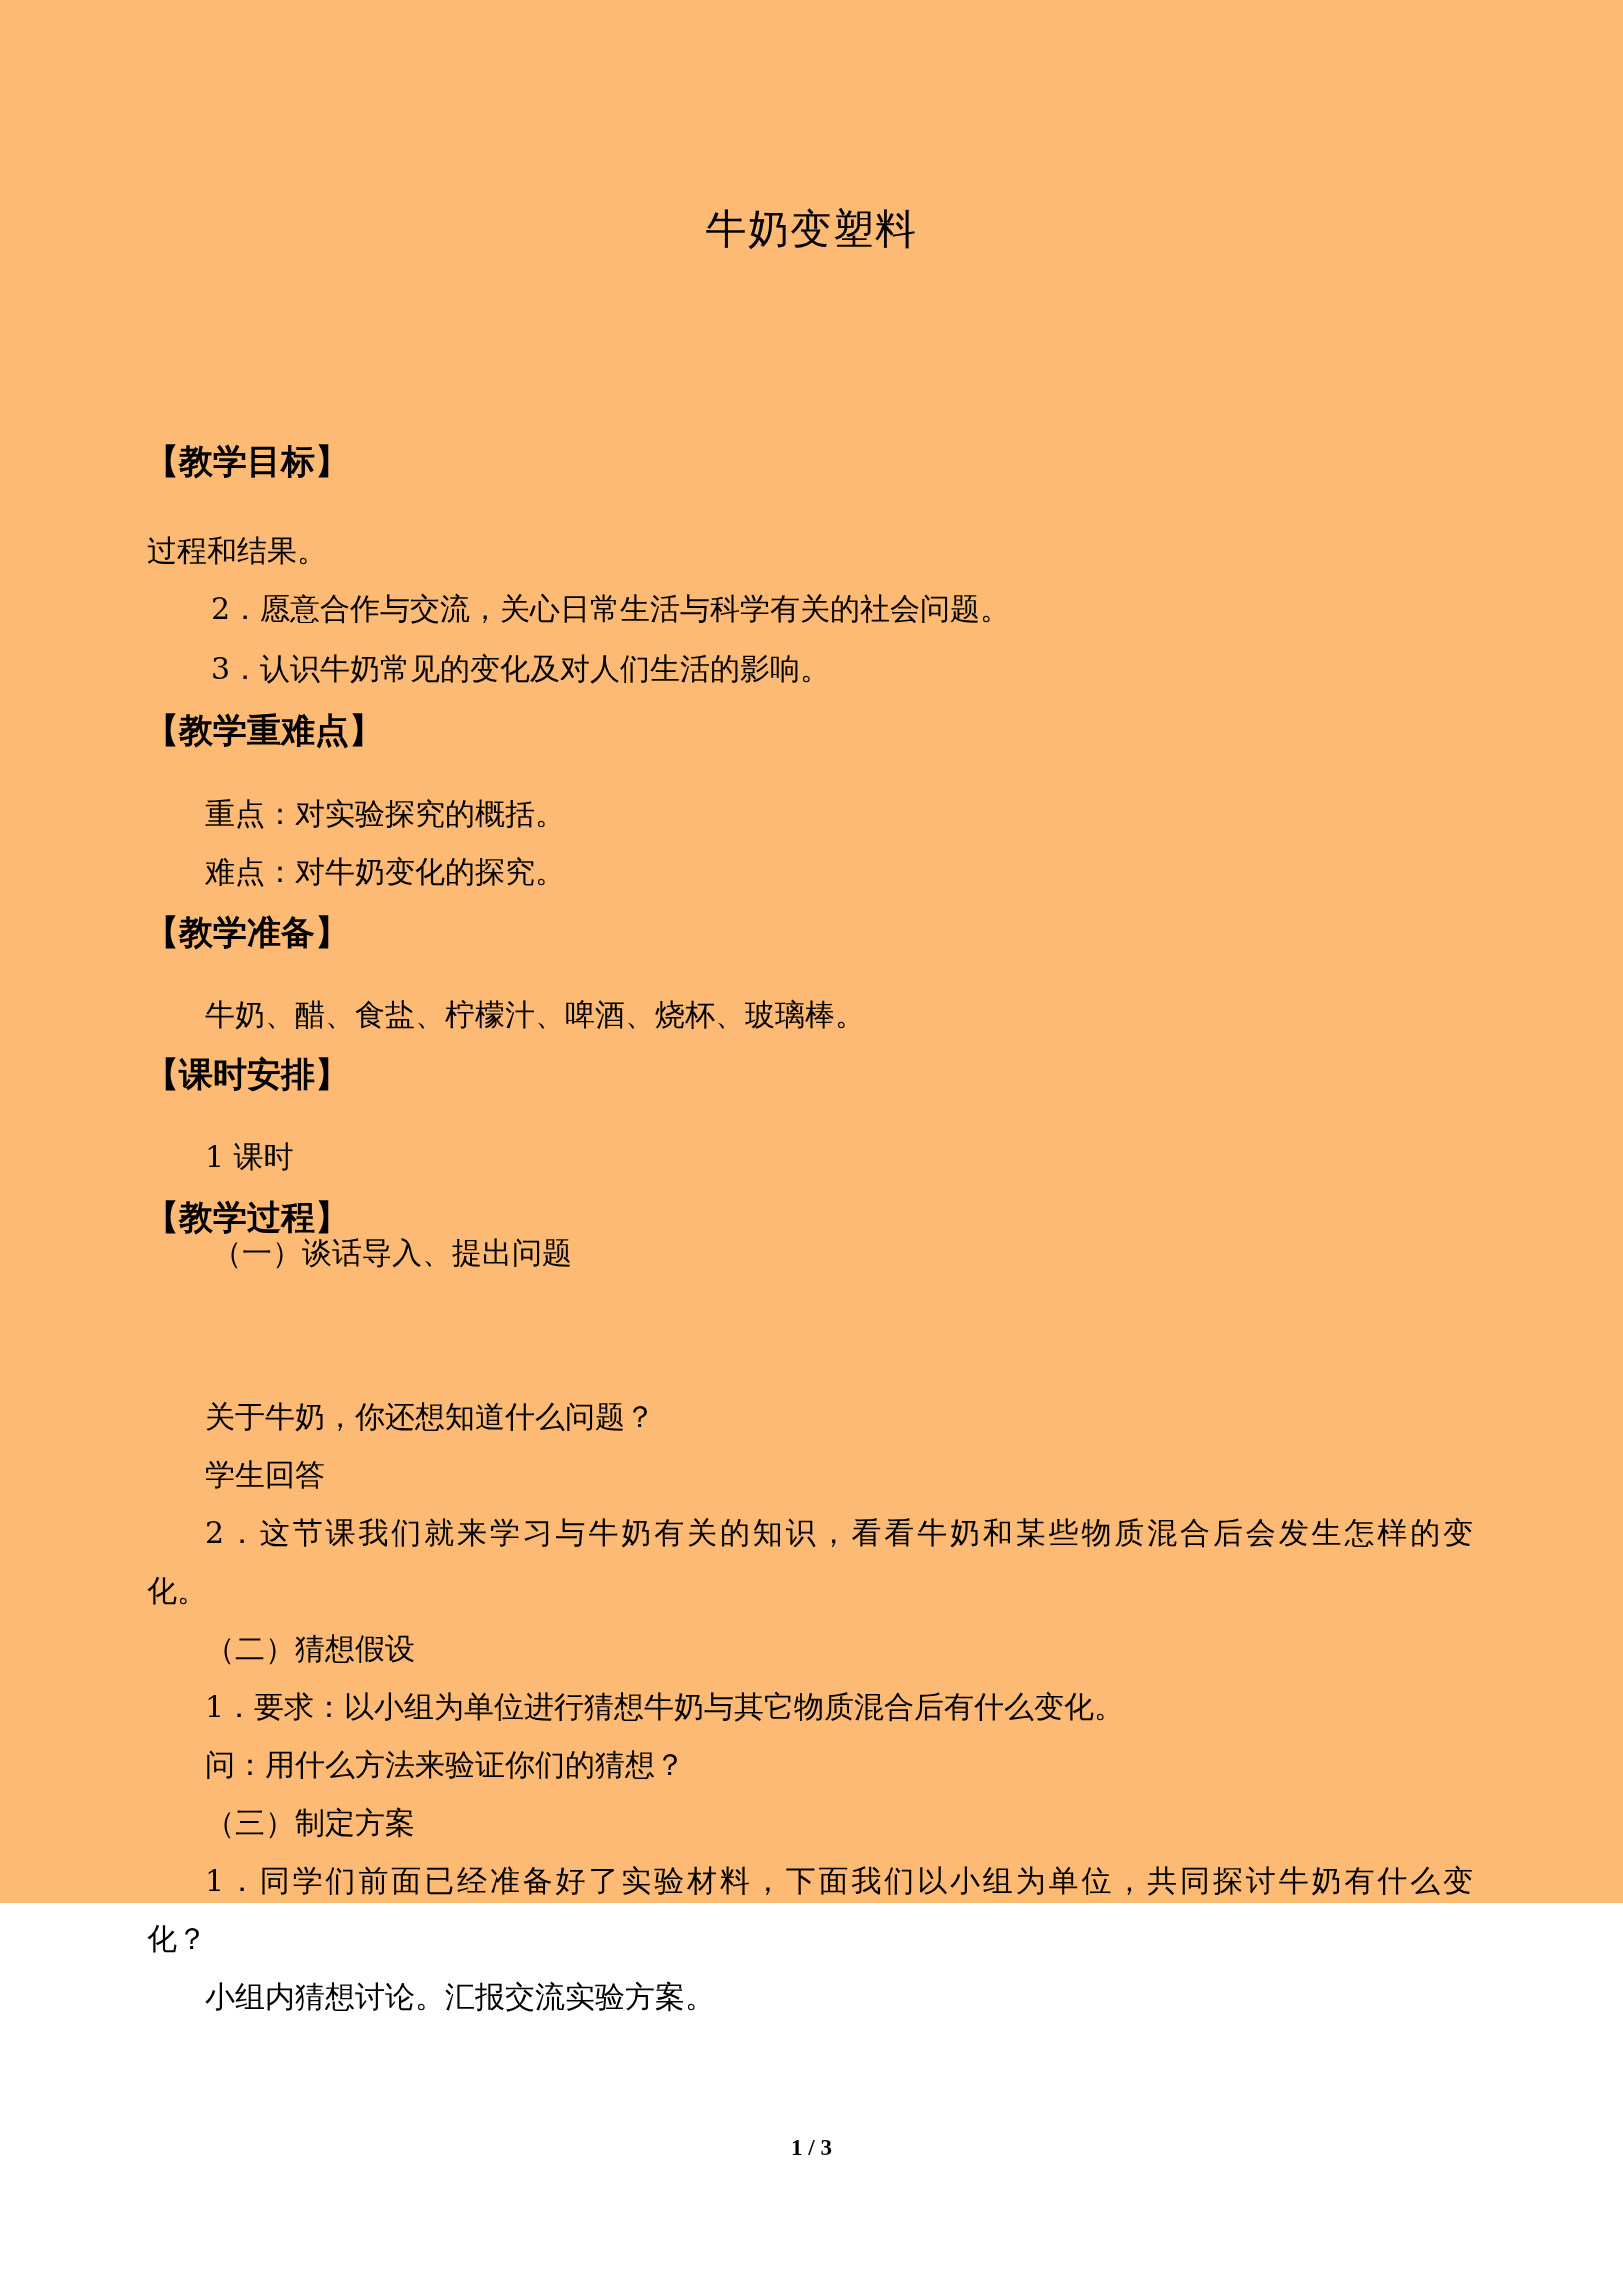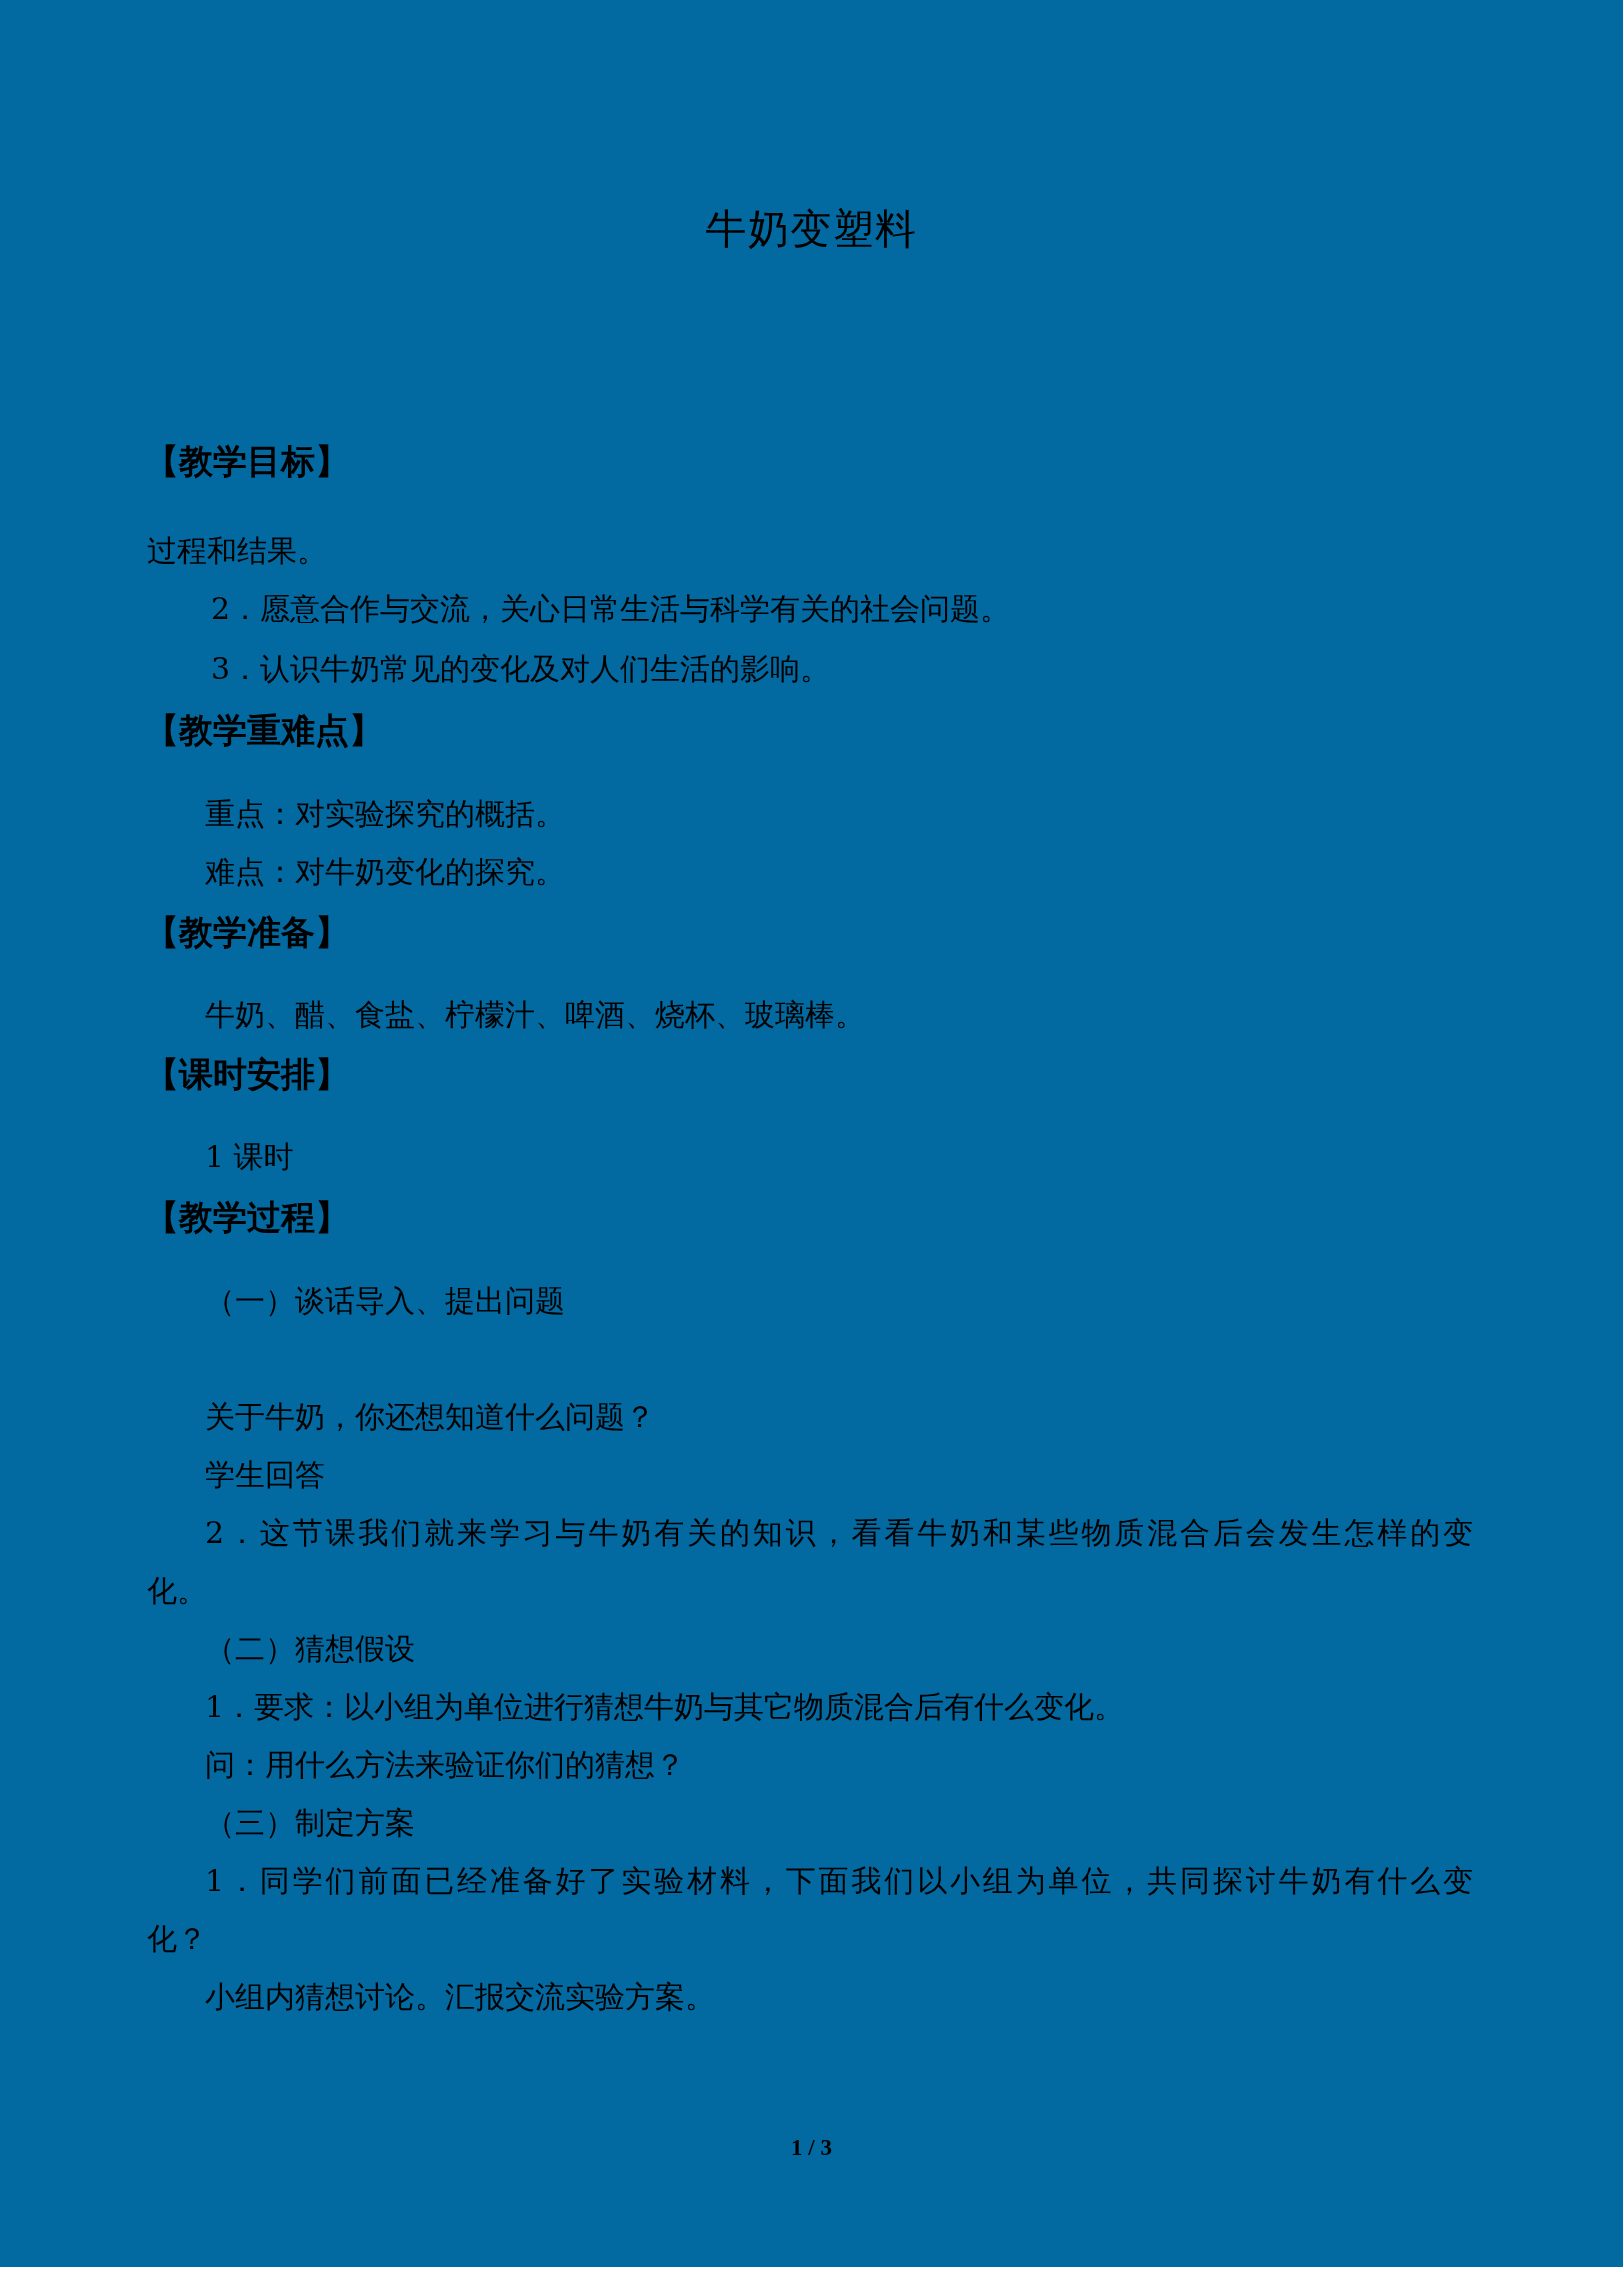--- a/index.html
+++ b/index.html
@@ -1,18 +1,18 @@
 <!DOCTYPE html>
 <html style="font-size:11px"><head>
 <meta charset="utf-8">
 <style>
   html, body { margin: 0; padding: 0; background: #ffffff; }
   body { width: 1623px; height: 2295px; position: relative; overflow: hidden;
          font-family: "DejaVu Serif", "Liberation Serif", serif; color: #000; }
-  .page { position: absolute; left: 0; top: 0; width: 1623px; height: 2267px; background: #0369a1; }
+  .page { position: absolute; left: 0; top: 0; width: 1623px; height: 1903px; background: #fdba74; }
   .title { position: absolute; left: 0; width: 1623px; top: 203px; text-align: center;
            font-size: 41px; line-height: 52px; font-weight: normal; letter-spacing: 1.4px; }
   .h { position: absolute; left: 145px; font-family: "DejaVu Sans", "Liberation Sans", sans-serif;
        font-weight: bold; font-size: 34px; line-height: 48px; white-space: nowrap; }
   .p { position: absolute; font-size: 30px; line-height: 41px; white-space: nowrap; }
   .ind { left: 211px; }
   .ind-s { left: 205px; }
   .noind { left: 147px; }
   .just { width: 1261px; text-align: justify; text-align-last: justify; }
   .pagenum { position: absolute; left: 0; width: 1623px; top: 2133px; text-align: center;
@@ -34,21 +34,21 @@
   <div class="p ind-s" style="top:793px;">重点：对实验探究的概括。</div>
   <div class="p ind-s" style="top:851px;">难点：对牛奶变化的探究。</div>
 
   <div class="h" style="top:908px;">【教学准备】</div>
   <div class="p ind-s" style="top:994px;">牛奶、醋、食盐、柠檬汁、啤酒、烧杯、玻璃棒。</div>
 
   <div class="h" style="top:1050px;">【课时安排】</div>
   <div class="p ind-s" style="top:1136px;">1 课时</div>
 
   <div class="h" style="top:1193px;">【教学过程】</div>
-  <div class="p ind-s" style="top:1280px;">（一）谈话导入、提出问题</div>
+  <div class="p ind-s" style="top:1232px;margin-left:7px;">（一）谈话导入、提出问题</div>
   <div class="p ind-s" style="top:1396px;">关于牛奶，你还想知道什么问题？</div>
   <div class="p ind-s" style="top:1454px;">学生回答</div>
   <div class="p ind-s just" style="top:1512px; width:1268px;">2．这节课我们就来学习与牛奶有关的知识，看看牛奶和某些物质混合后会发生怎样的变</div>
   <div class="p noind" style="top:1570px;">化。</div>
   <div class="p ind-s" style="top:1628px;">（二）猜想假设</div>
   <div class="p ind-s" style="top:1686px;">1．要求：以小组为单位进行猜想牛奶与其它物质混合后有什么变化。</div>
   <div class="p ind-s" style="top:1744px;">问：用什么方法来验证你们的猜想？</div>
   <div class="p ind-s" style="top:1802px;">（三）制定方案</div>
   <div class="p ind-s just" style="top:1860px; width:1268px;">1．同学们前面已经准备好了实验材料，下面我们以小组为单位，共同探讨牛奶有什么变</div>
   <div class="p noind" style="top:1918px;">化？</div>

